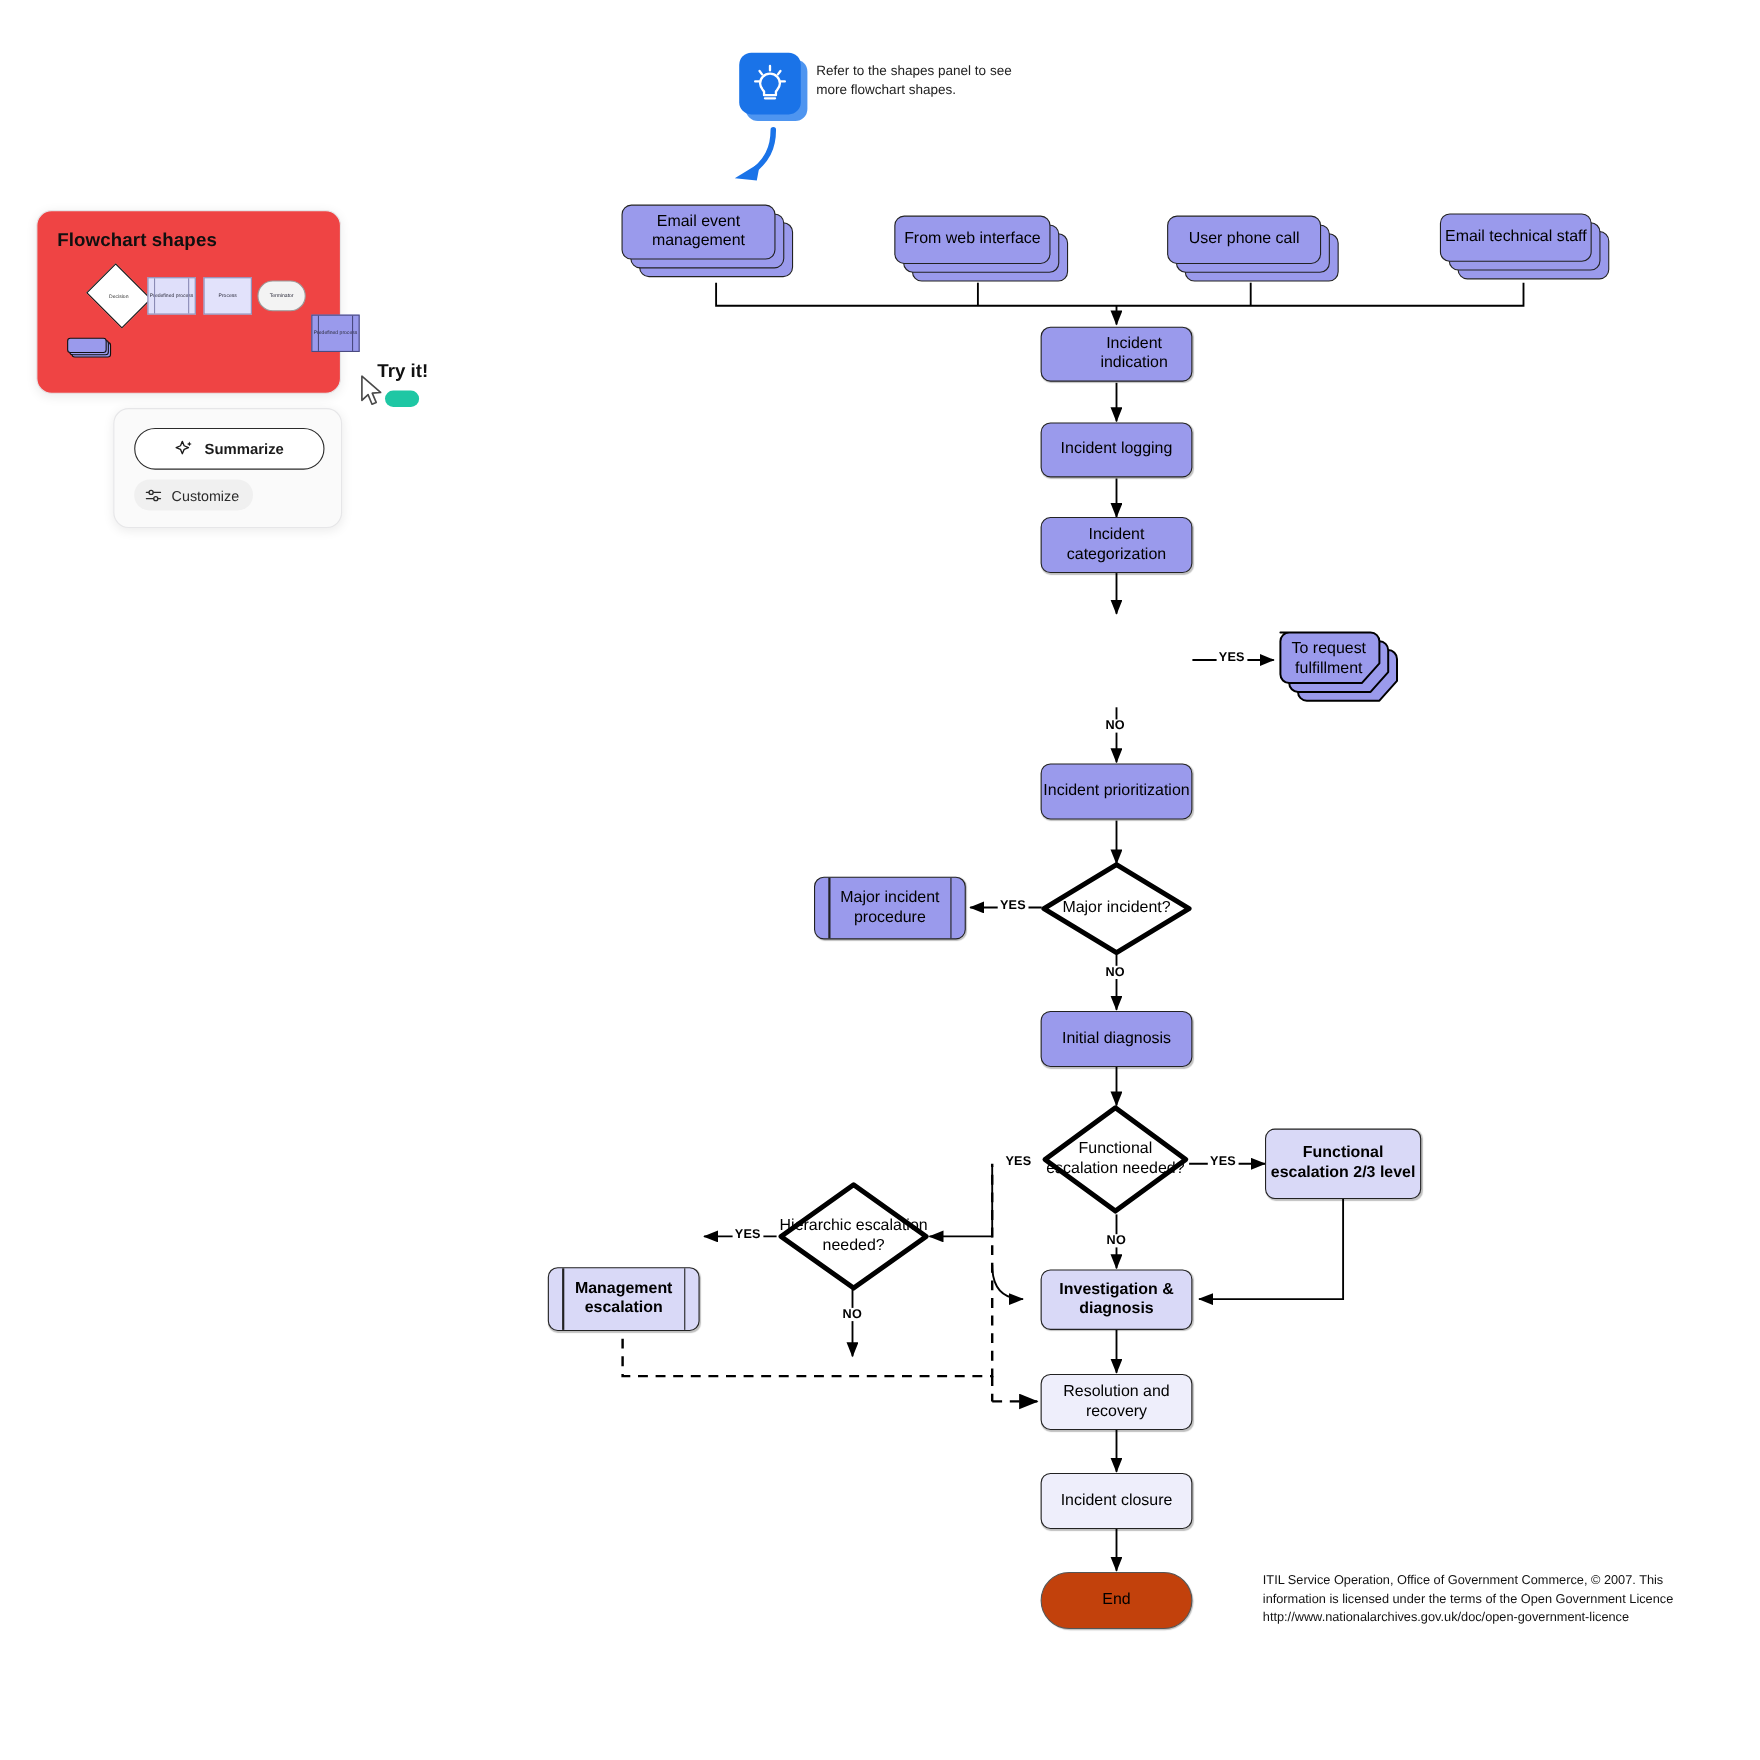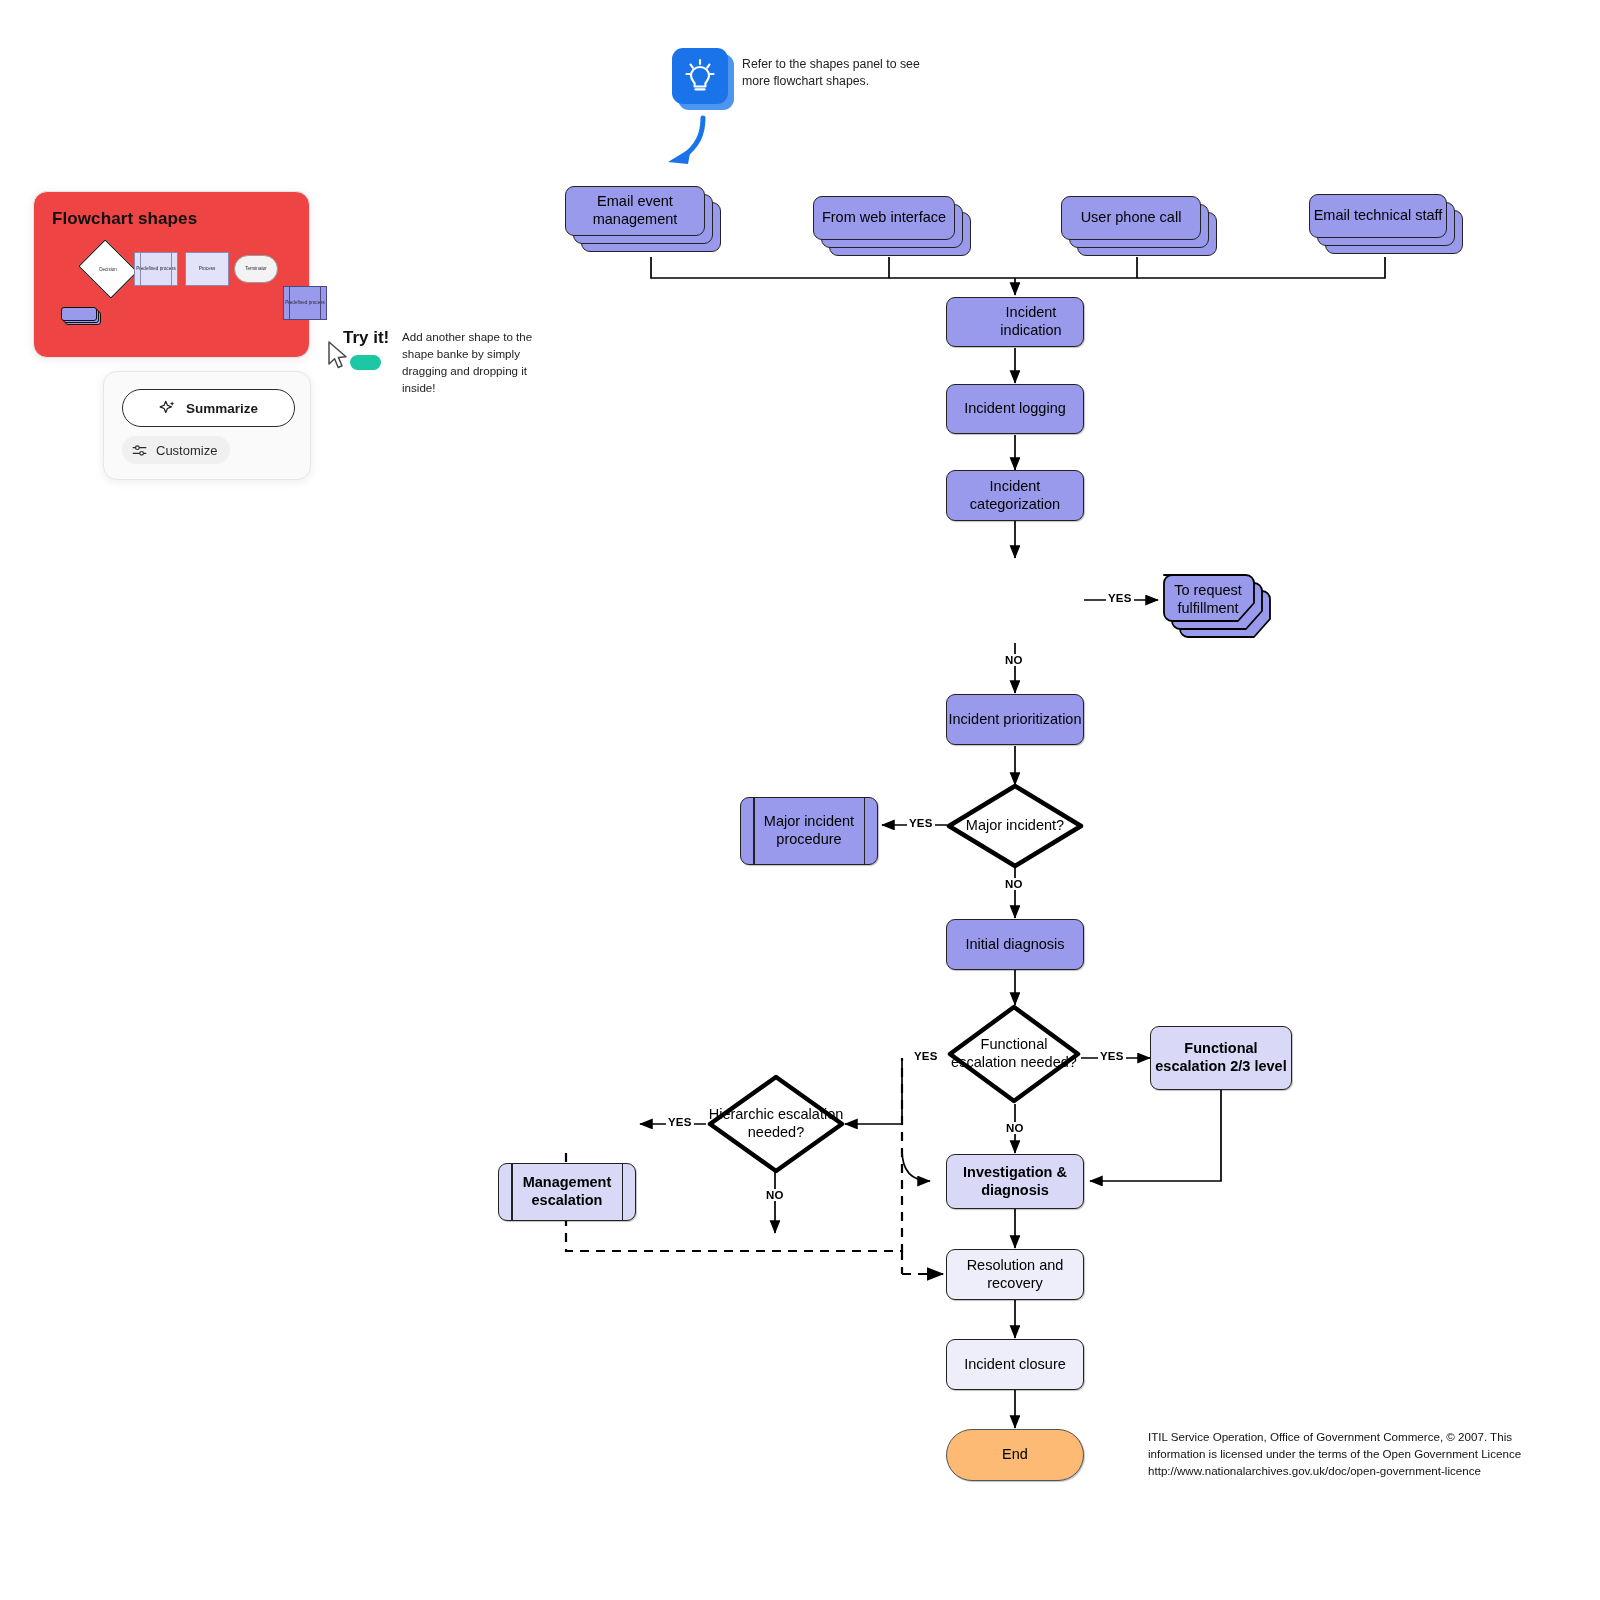--- a/index.html
+++ b/index.html
@@ -115,21 +115,21 @@
     text-align:center; line-height:1.24;
     font-size:14.5px; color:#000;
   }
   .proc {
     border:1.6px solid #222; border-radius:9px;
     box-shadow:1px 1px 1px rgba(0,0,0,.25);
   }
   .fill-strong { background:#9a9aec; }
   .fill-mid    { background:#d9d9f7;font-weight:bold; }
   .fill-light  { background:#eeeefb; }
-  .fill-grey   { background:#fdba74;align-items:center; }
+  .fill-grey   { background:#c2410c;align-items:center; }
 
   .term { border:1.6px solid #555; border-radius:999px; box-shadow:1px 1px 1px rgba(0,0,0,.25); }
 
   .pdp { position:relative; }
   .pdp .bar {
     position:absolute; top:0; bottom:0; width:1.5px; background:#222;
   }
 
   .diamond { position:absolute; }
   .diamond .dlabel {
@@ -288,21 +288,20 @@
         <line x1="41.5" y1="26" x2="37.8" y2="26"></line>
       </g>
       <path d="M28 19 C22.8 19 19 23 19 27.8 C19 31.3 21.3 33.3 22.6 35.2 L22.6 38.5 L33.4 38.5 L33.4 35.2 C34.7 33.3 37 31.3 37 27.8 C37 23 33.2 19 28 19 Z" fill="none" stroke="#ffffff" stroke-width="2.1" stroke-linejoin="round"></path>
       <line x1="23.4" y1="41.4" x2="32.6" y2="41.4" stroke="#ffffff" stroke-width="2.1" stroke-linecap="round"></line>
     </svg>
   </div>
   <div id="tip-text">Refer to the shapes panel to see more flowchart shapes.</div>
 
   <div id="tryit-label">Try it!</div>
   <div id="tryit-pill"></div>
-  <div id="tryit-text">Add another shape to the shape banke by simply dragging and dropping it inside!</div>
 
   <svg id="cursor" width="26" height="32" viewBox="0 0 26 32">
     <path d="M2,1 L2,23 L7.6,17.8 L11.2,26.5 L15,24.8 L11.4,16.4 L19,15.8 Z" fill="#ffffff" stroke="#4a4a4a" stroke-width="1.5" stroke-linejoin="round"></path>
   </svg>
 
   <div class="stackbox" style="left:565px; top:186px; width:160px; height:72px;">
     <div class="sheet" style="left:16px; top:16px; width:140px; height:50px;"></div>
     <div class="sheet" style="left:8px; top:8px; width:140px; height:50px;"></div>
     <div class="sheet" style="left:0px; top:0px; width:140px; height:50px;"></div>
     <div class="slabel" style="left:0px; top:0px; width:140px; height:50px;">Email event management</div>
@@ -360,21 +359,21 @@
     <span>Incident prioritization</span>
   </div>
 
   <div class="diamond" style="left:946px; top:783px; width:138px; height:86px;">
     <svg width="138" height="86" viewBox="0 0 138 86">
       <polygon points="69,3 135,43 69,83 3,43" fill="#ffffff" stroke="#000" stroke-width="4.5" stroke-linejoin="round"></polygon>
     </svg>
     <div class="dlabel">Major incident?</div>
   </div>
 
-  <div class="node proc pdp fill-strong" style="left:740px; top:797px; width:138px; height:68px;">
+  <div class="node proc pdp fill-strong" style="left:740px; top:797px; width:138px; height:57px;">
     <span class="bar" style="left:12px;"></span>
       <span class="bar" style="right:12px;"></span>
     <span style="position:relative; z-index:2;">Major incident procedure</span>
   </div>
 
   <div class="edge-label" style="left:907px; top:817px;">YES</div>
   <div class="edge-label" style="left:1003px; top:878px;">NO</div>
 
   <div class="node proc fill-strong" style="left:946px; top:919px; width:138px; height:51px;">
     <span>Initial diagnosis</span>

